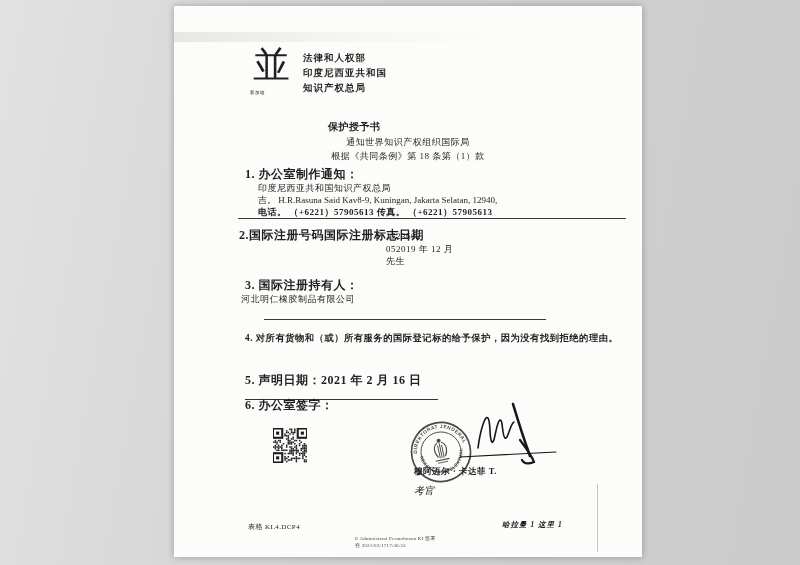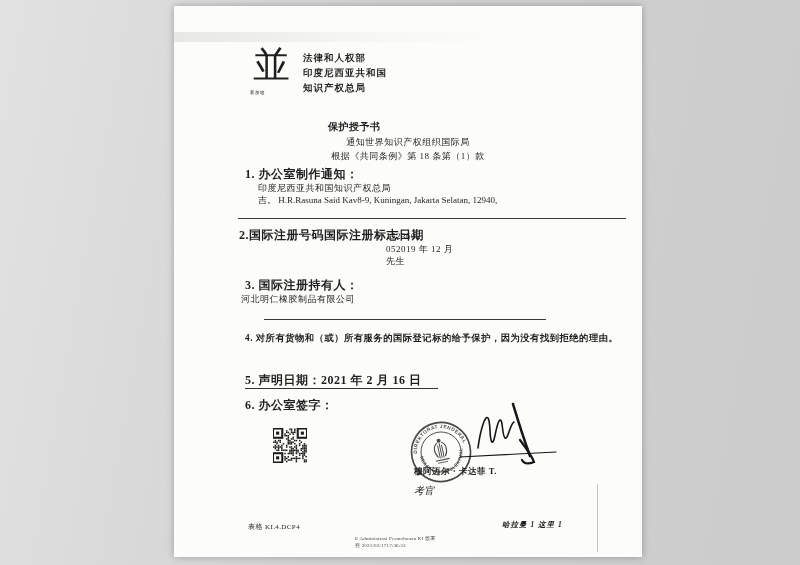--- a/index.html
+++ b/index.html
@@ -18,21 +18,21 @@
   .body-line{font-size:9px;line-height:11px;}
   .head-line{font-size:12px;line-height:11px;font-weight:bold;}
   .rule{position:absolute;height:1px;background:#3a3a3a;}
   .scan-streak{position:absolute;left:0;top:26px;width:70%;height:10px;
     background:linear-gradient(90deg,rgba(80,80,80,.12),rgba(120,120,120,.04) 60%,transparent);}
   .ministry div{font-size:9.5px;font-weight:bold;line-height:15px;letter-spacing:1px;}
   .logo-glyph{font-size:37px;line-height:38px;font-weight:400;}
   .logo-caption{font-size:4.5px;letter-spacing:.5px;color:#222;}
   .notice{text-align:center;font-size:9px;line-height:13.5px;letter-spacing:.5px;}
   .values div{font-size:9px;line-height:12.5px;letter-spacing:.5px;}
-  .underlined{border-bottom:1px solid #333;padding-right:16px;padding-bottom:2px;}
+  .underlined{border-bottom:1px solid #333;padding-right:16px;padding-bottom:13px;}
   .signer{width:150px;text-align:left;}
   .signer .name{font-size:8.5px;font-weight:bold;letter-spacing:.5px;}
   .signer .role{font-size:10px;font-style:italic;margin-top:6px;}
   .footer-small{font-size:7px;letter-spacing:.4px;}
   .footer-page{font-size:7.5px;font-style:italic;font-weight:bold;letter-spacing:1px;}
   .esign{font-size:5px;line-height:6.5px;color:#444;letter-spacing:.2px;}
   .artifact-line{position:absolute;width:1px;background:rgba(130,130,130,.45);}
   svg text{font-family:"Liberation Sans","DejaVu Sans",sans-serif;}
 </style>
 </head>
@@ -53,20 +53,21 @@
   <div class="abs bold cjk" style="left:154px;top:114px;font-size:10px;">保护授予书</div>
 
   <div class="abs notice" style="left:74px;top:130px;width:320px;">
     <div>通知世界知识产权组织国际局</div>
     <div>根据《共同条例》第 18 条第（1）款</div>
   </div>
 
   <div class="abs head-line cjk" style="left:71px;top:163px;">1. 办公室制作通知：</div>
   <div class="abs body-line cjk" style="left:84px;top:177px;">印度尼西亚共和国知识产权总局</div>
   <div class="abs body-line" style="left:84px;top:189px;">吉。 H.R.Rasuna Said Kav8-9, Kuningan, Jakarta Selatan, 12940,</div>
+  <div class="abs body-line bold cjk" style="left:84px;top:201px;">电话。 （+6221）57905613 传真。 （+6221）57905613</div>
   <div class="rule" style="left:64px;top:212px;width:388px;"></div>
 
   <div class="abs head-line cjk" style="left:65px;top:224px;">2.国际注册号码国际注册标志日期</div>
   <div class="abs values" style="left:212px;top:224px;">
     <div>1523602</div>
     <div>052019 年 12 月</div>
     <div>先生</div>
   </div>
 
   <div class="abs head-line cjk" style="left:71px;top:274px;text-align:center;">3. 国际注册持有人：</div>

